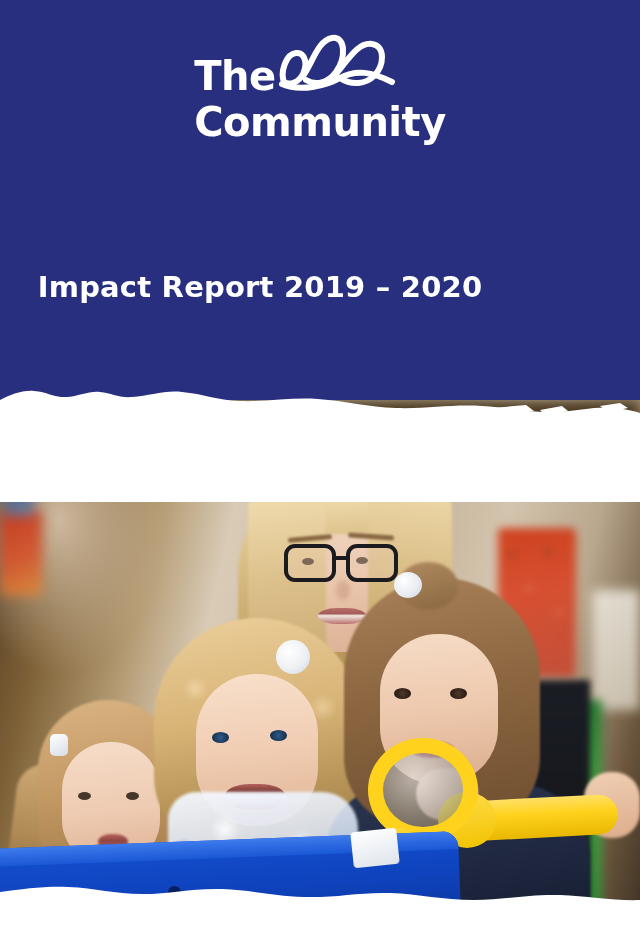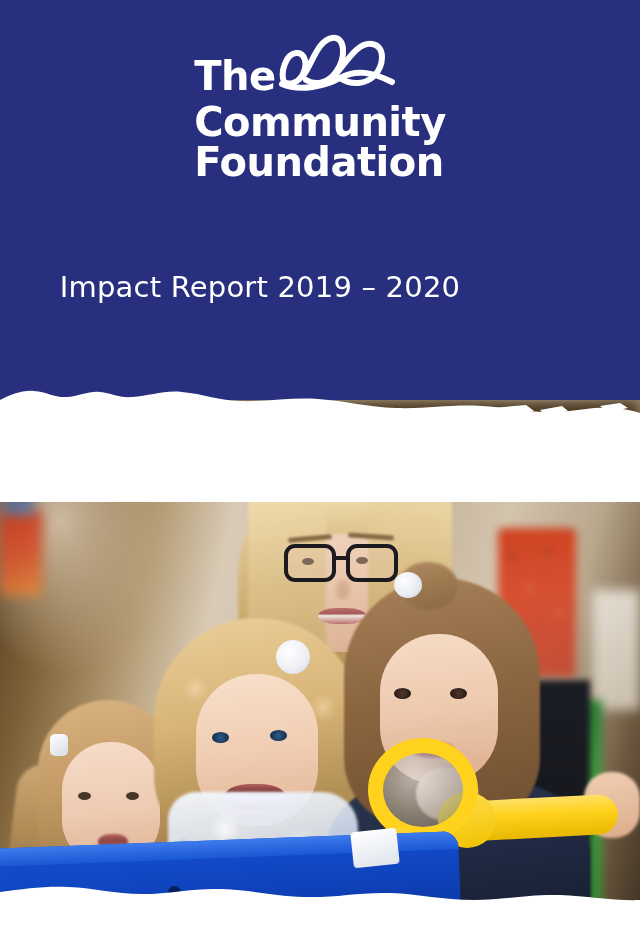--- a/index.html
+++ b/index.html
@@ -63,21 +63,21 @@
   }
 
   .report-title {
     position: absolute;
     left: 0;
     top: 270px;
     width: 520px;
     text-align: center;
     color: #ffffff;
     font-family: "DejaVu Sans", sans-serif;
-    font-weight: normal;
+    font-weight: bold;
     font-size: 29px;
     line-height: 34px;
     letter-spacing: 0.2px;
     white-space: nowrap;
   }
 
   
   .photo-stage {
     position: absolute;
     left: 0;
@@ -617,21 +617,20 @@
 
         <svg class="logo-squiggle" viewBox="0 0 120 62" aria-hidden="true">
           <path d="M6 50 C 2 40, 8 22, 18 21 C 27 20, 30 32, 25 42 C 21 50, 12 54, 6 50 Z" fill="none" stroke="#ffffff" stroke-width="6" stroke-linecap="round" stroke-linejoin="round"></path>
           <path d="M25 44 C 34 32, 40 8, 54 6 C 68 4, 68 26, 58 40 C 50 51, 38 54, 28 48" fill="none" stroke="#ffffff" stroke-width="6" stroke-linecap="round" stroke-linejoin="round"></path>
           <path d="M58 42 C 70 28, 80 10, 94 12 C 108 14, 106 34, 96 44 C 88 52, 74 54, 62 46" fill="none" stroke="#ffffff" stroke-width="6" stroke-linecap="round" stroke-linejoin="round"></path>
           <path d="M4 52 C 22 60, 48 54, 62 46 C 78 37, 94 40, 114 50" fill="none" stroke="#ffffff" stroke-width="6" stroke-linecap="round" stroke-linejoin="round"></path>
         </svg>
 
         <div class="logo-line l1">The</div>
         <div class="logo-line l2">Community</div>
-        <div class="logo-line l3">Foundation</div>
       </div>
     </div>
 
     <div class="report-title">Impact Report 2019 – 2020</div>
   </div>
 
   <div class="photo-stage">
     <div class="photo-inner">
 
       <div class="bg-wall"></div>

